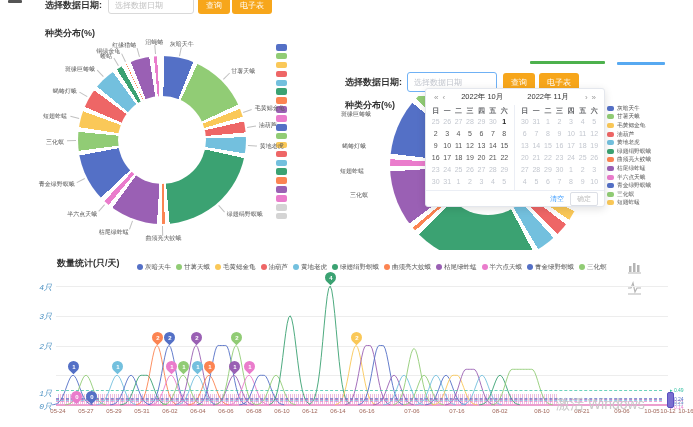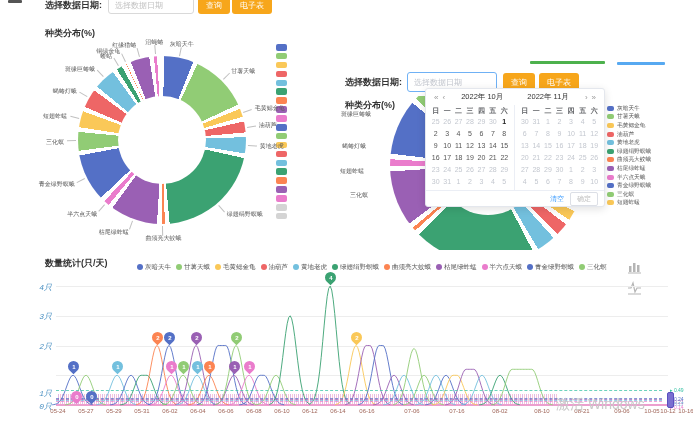--- a/index.html
+++ b/index.html
@@ -58,21 +58,21 @@
   .cal-grid{display:grid;grid-template-columns:repeat(7,1fr);}
   .cal-grid .wd{color:#606266;text-align:center;height:11px;line-height:11px;font-weight:bold;}
   .cal-grid .d{text-align:center;height:12px;line-height:12px;color:#555;cursor:pointer;}
   .cal-grid .d.g{color:#c3c7cf;}
   .cal-grid .d.b{font-weight:bold;color:#222;}
   .cal-foot{border-top:1px solid #ebeef5;height:15px;display:flex;align-items:center;justify-content:flex-end;padding:0 6px;gap:6px;}
   .cal-foot .clear{color:#409eff;font-size:7px;cursor:pointer;}
   .cal-foot .ok{font-size:7px;color:#bfbfbf;border:1px solid #dcdfe6;border-radius:2px;padding:1px 6px;background:#fff;cursor:pointer;}
 
   
-  .bt-title{left:45px;top:257px;}
+  .bt-title{left:57px;top:257px;}
   .bleg{left:137px;top:261px;width:472px;height:12px;display:flex;align-items:center;overflow:hidden;}
   .bleg .item{display:flex;align-items:center;margin-right:5px;flex:none;cursor:pointer;}
   .bleg .dot{width:6px;height:6px;border-radius:50%;margin-right:2px;}
   .bleg .t{font-size:6.5px;color:#555;white-space:nowrap;}
   .ct-icon{left:627px;width:16px;height:16px;color:#aaa;cursor:pointer;}
   .gline{left:56px;width:612px;height:0;border-top:1px solid #ededed;}
   .axisline{left:56px;top:404px;width:612px;height:2px;background:#ec9fce;}
   .ylab{font-size:8px;font-style:italic;font-family:Liberation Mono, monospace;color:#4a90c2;width:20px;text-align:right;}
   .xlab{position:absolute;font-size:6px;color:#a0665a;transform:translateX(-50%);white-space:nowrap;}
   .hatch{left:58px;top:394px;width:500px;height:10px;

